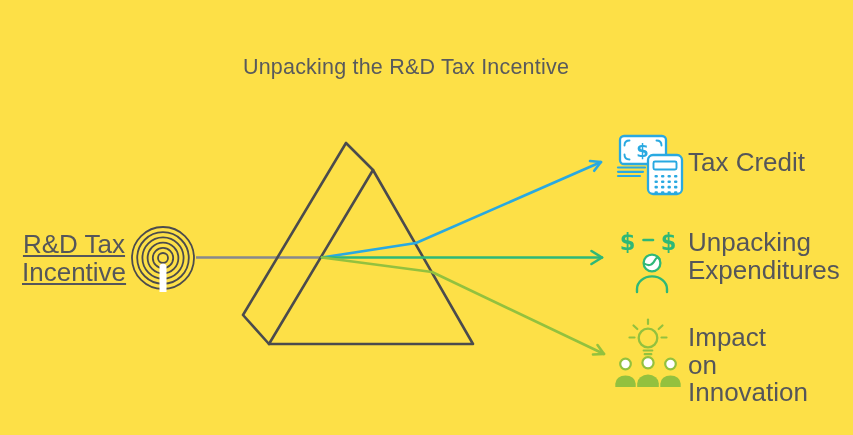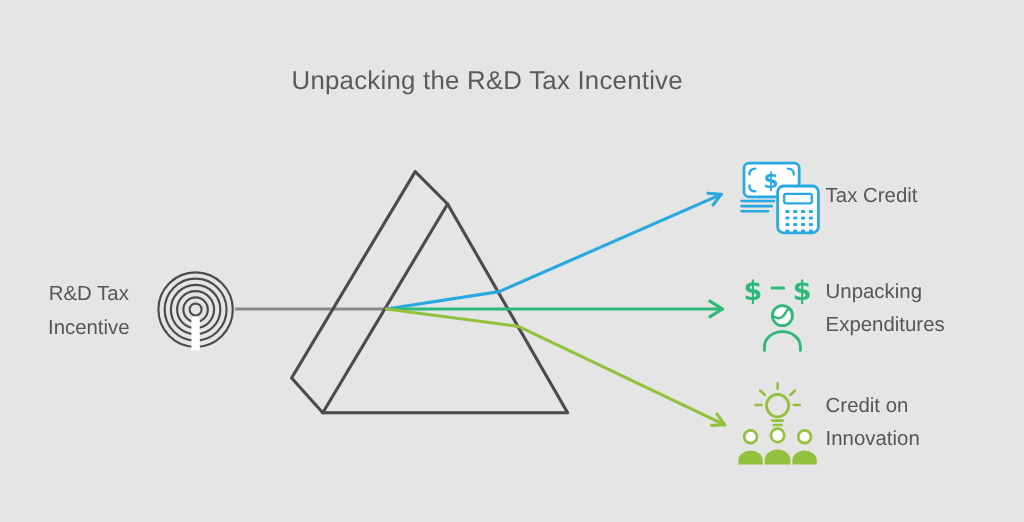--- a/index.html
+++ b/index.html
@@ -1,40 +1,41 @@
 <!DOCTYPE html>
 <html><head>
 <meta charset="utf-8">
 <style>
   html,body{margin:0;padding:0;background:#ffffff;}
   .stage{
     position:relative;
     width:853px;height:435px;
-    background:#e5e5e5;
+    background:#fde047;
     overflow:hidden;
     font-family:"Liberation Sans", sans-serif;
   }
   .title{
     position:absolute;
     left:0;top:55px;width:812px;
     text-align:center;
     font-size:21.5px;
     color:#595a5c;
     letter-spacing:0.2px;
   }
   .diagram-svg{position:absolute;left:0;top:0;}
   .label{
     position:absolute;
     color:#55565a;
-    font-size:17px;
+    font-size:26px;
     line-height:27.5px;
   }
   .label-source{
     left:22px;top:231px;width:104px;
     text-align:center;
+    text-decoration:underline;
   }
   .label-right{left:688px;}
   .label-tax-credit{top:149px;width:160px;}
   .label-eligible{top:229px;width:142px;}
   .label-impact{top:324px;width:112px;}
 </style>
 </head>
 <body>
 
 <div class="stage">
@@ -131,15 +132,15 @@
         <path d="M660.3,387 L660.3,383.7 A10.2,8.3 0 0 1 680.7,383.7 L680.7,387 Z" fill="#93C13E" stroke="none"></path>
         <circle cx="648" cy="362.8" r="5.6" stroke-width="2.2" fill="#ffffff"></circle>
         <path d="M637.2,387 L637.2,383.4 A10.8,8.8 0 0 1 658.8,383.4 L658.8,387 Z" fill="#93C13E" stroke="none"></path>
       </g>
     </g>
   </svg>
 
   <div class="label label-source">R&amp;D Tax Incentive</div>
   <div class="label label-right label-tax-credit">Tax Credit</div>
   <div class="label label-right label-eligible">Unpacking Expenditures</div>
-  <div class="label label-right label-impact">Credit on Innovation</div>
+  <div class="label label-right label-impact">Impact on Innovation</div>
 
 </div>
 
 </body></html>

